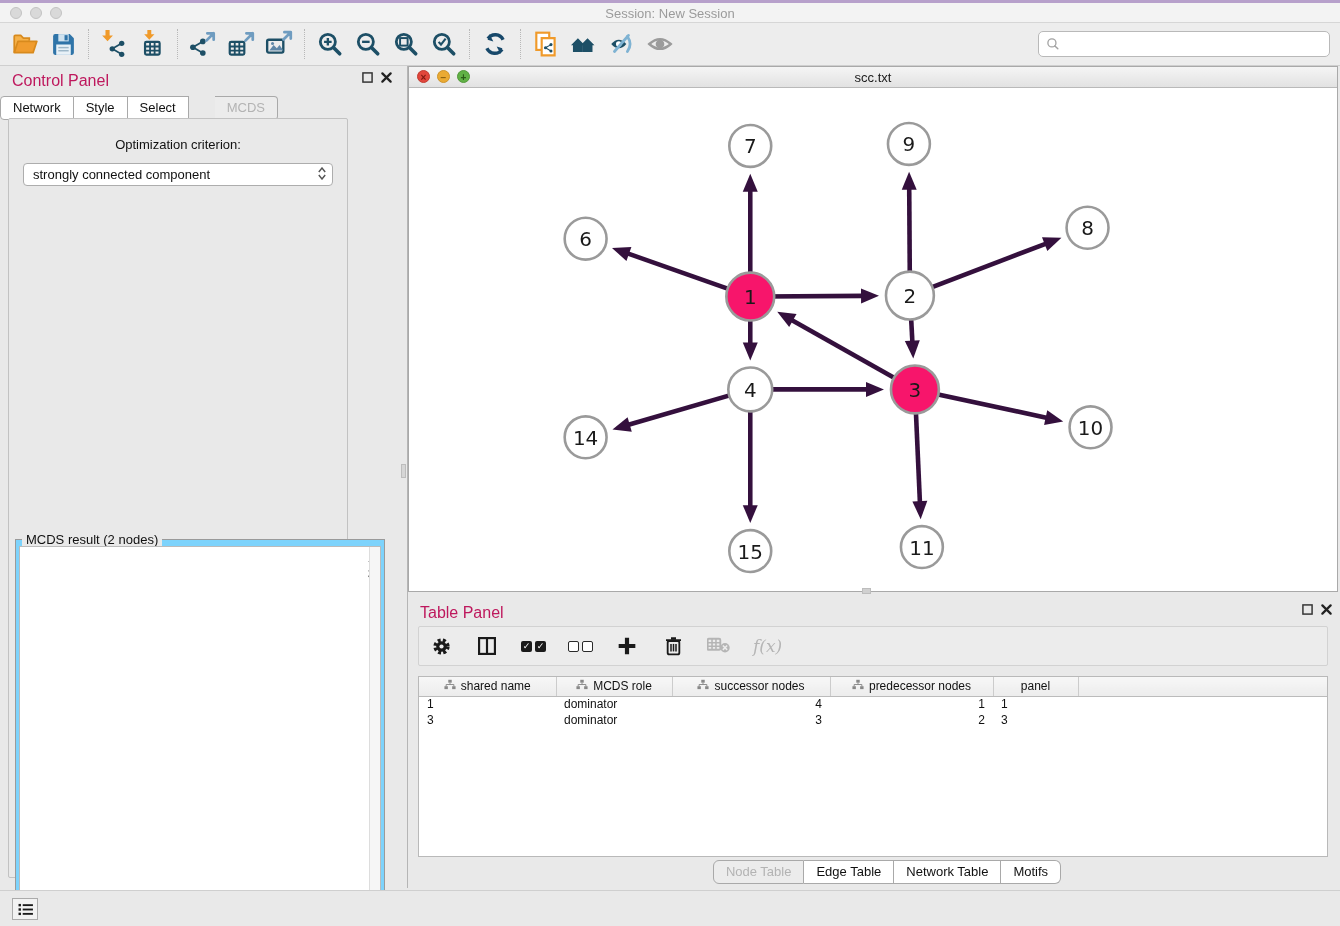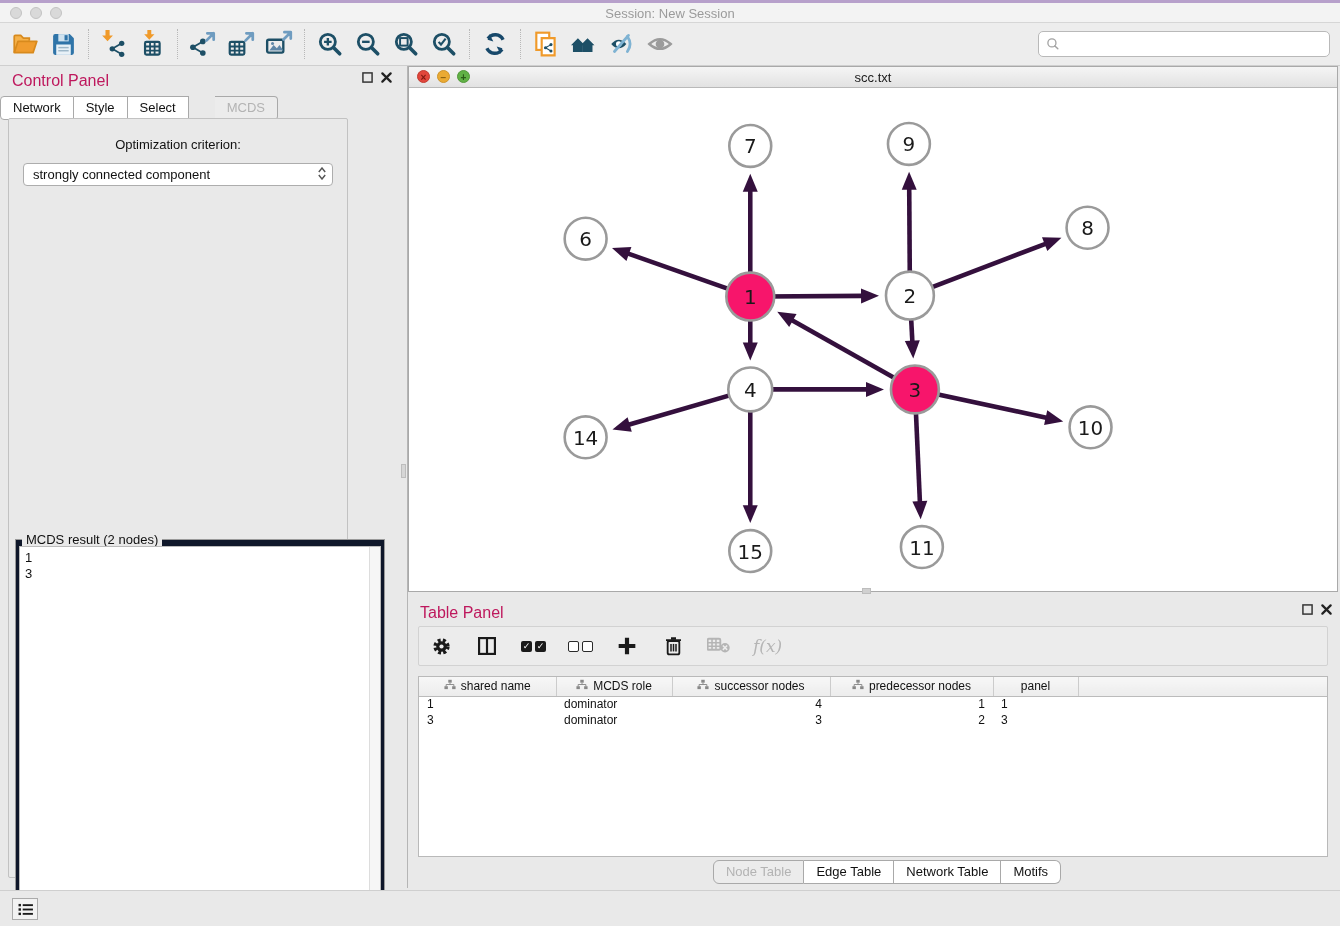--- a/index.html
+++ b/index.html
@@ -30,21 +30,21 @@
   .tab { border:1px solid #a9a9a9; background:#fff; color:#111; font-size:13px; padding:3px 12px 4px; border-left-width:0; }
   .tab.first { border-left-width:1px; border-radius:4px 0 0 4px; }
   .tab.sel-gray { background:#ececec; color:#b3b3b3; border-radius:0 4px 4px 0;margin-left:26px; }
   .cp-body { position:absolute; left:8px; top:52px; width:340px; height:760px; border:1px solid #c2c2c2; background:#e9e9e9; border-radius:2px; }
   .opt-label { text-align:center; margin-top:18px; font-size:13px; color:#111; }
   .combo { position:relative; margin:11px auto 0; width:310px; height:23px; background:#fff; border:1px solid #adadad; border-radius:4px; font-size:13px; color:#111; line-height:21px; padding-left:9px; }
   .combo .chev { position:absolute; right:6px; top:3px; display:flex; flex-direction:column; gap:1px; align-items:center; }
   .combo .chev svg { display:block; }
   .cp-buttons { display:flex; justify-content:center; gap:14px; margin-top:14px; }
   .btn { background:#fff; border:1px solid #ababab; border-radius:5px; font-size:13px; color:#111; padding:2px 13px 3px; height:22px; font-family:"Liberation Sans",sans-serif; }
-  .result-box { position:absolute; left:6px; top:420px; width:370px; height:381px; border:1px solid #9a9a9a; background:#0f172a; }
+  .result-box { position:absolute; left:6px; top:420px; width:370px; height:381px; border:1px solid #9a9a9a; background:#7dd3fc;text-align:right; }
   .result-legend { position:absolute; left:6px; top:-8px; background:#e9e9e9; padding:0 4px; font-size:13px; color:#111; }
   .result-text { position:absolute; left:3px; top:6px; right:3px; bottom:3px; background:#fff; border:1px solid #bbb; font-size:13px; line-height:16px; padding:3px 5px; white-space:pre-line; color:#111; }
   .result-scroll { position:absolute; right:4px; top:7px; width:11px; bottom:4px; background:#f6f6f6; border-left:1px solid #ddd; }
 
   
   .vsplit { position:absolute; left:400px; top:66px; width:8px; height:822px; background:#e9e9e9; border-right:1px solid #b5b5b5; }
   .vsplit .grip { position:absolute; left:1px; top:398px; width:5px; height:14px; background:#d6d6d6; border:1px solid #bdbdbd; }
 
   
   .net-frame { position:absolute; left:408px; top:66px; width:930px; height:526px; background:#fff; border:1px solid #a9a9a9; }

